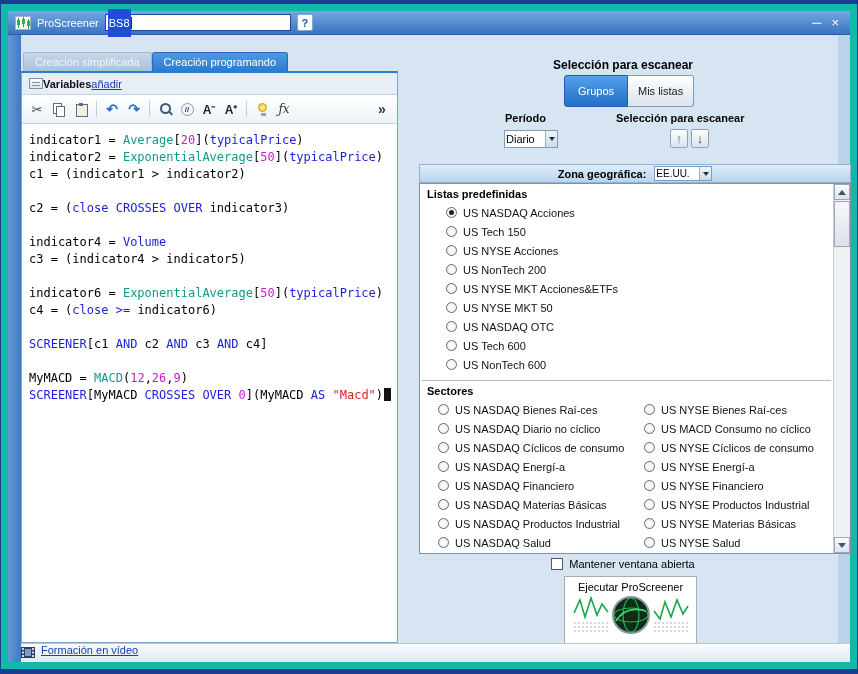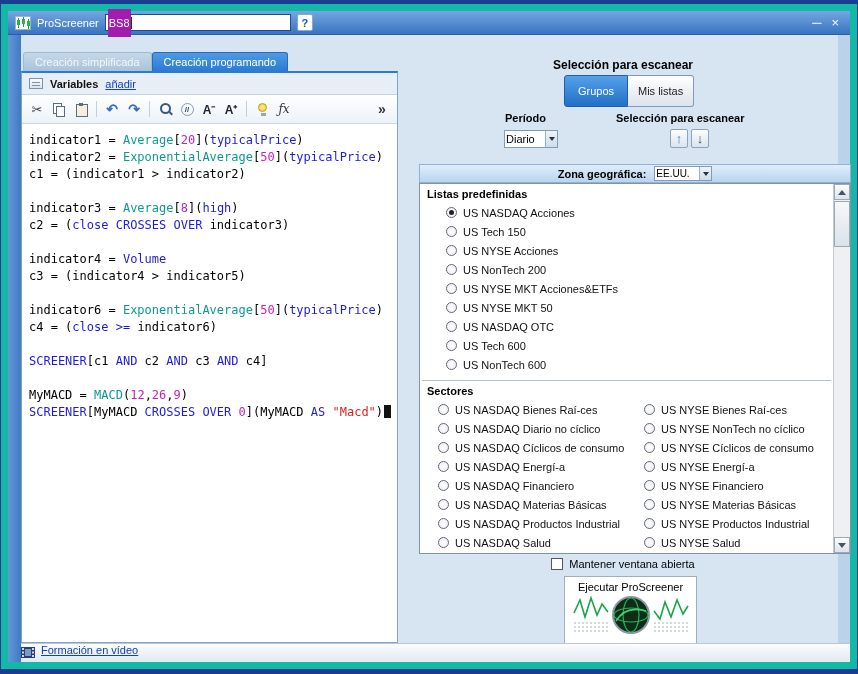--- a/index.html
+++ b/index.html
@@ -5,42 +5,42 @@
   *{margin:0;padding:0;box-sizing:border-box;}
   body{font-family:"Liberation Sans",sans-serif;background:#1c3c92;}
   .desktop{position:relative;width:858px;height:674px;background:#1c3c92;overflow:hidden;}
   .window{position:absolute;left:1px;top:4px;width:856px;height:665px;background:#d7e5f3;border:7px solid #14b8a6;}
 
   
   .titlebar{position:absolute;left:0;top:0;right:0;height:24px;background:linear-gradient(#74a7e0,#3a74c0);display:flex;align-items:center;padding:0 7px;gap:6px;border-bottom:1px solid #2a5ea8;}
   .title-icon{width:16px;height:14px;flex:none;display:flex;}
   .title-text{color:#fff;font-size:11px;}
   .title-input{width:186px;height:17px;background:#fff;border:1px solid #1e4f96;display:flex;align-items:center;padding:0 2px;font-size:11px;}
-  .title-input .sel{background:#a21caf;color:#fff;padding:8px 1px;}
+  .title-input .sel{background:#1d4ed8;color:#fff;padding:8px 1px;}
   .caret-line{width:1px;height:12px;background:#333;}
   .help-btn{width:16px;height:17px;background:#fff;border:1px solid #8aa8c8;border-radius:2px;color:#2255bb;font-weight:bold;font-size:11px;display:flex;align-items:center;justify-content:center;flex:none;}
   .win-controls{margin-left:auto;display:flex;gap:10px;padding-right:4px;}
   .win-btn{color:#fff;font-size:13px;line-height:1;}
 
   
   .frame-left{position:absolute;left:0;top:24px;bottom:0;width:13px;background:linear-gradient(to right,#6398d6,#3f7ac4);}
   .right-strip{position:absolute;right:0;top:24px;bottom:19px;width:12px;background:#bad3eb;}
   .strip-btn{position:absolute;left:1px;width:10px;height:11px;background:linear-gradient(#5b93d8,#2f66b4);border:1px solid #24539a;border-radius:2px;}
   .strip-btn::after{content:"";position:absolute;left:1px;top:3px;border-left:3px solid transparent;border-right:3px solid transparent;}
   .strip-btn.up::after{border-bottom:4px solid #fff;}
   .strip-btn.down::after{border-top:4px solid #fff;}
 
   
   .left-panel{position:absolute;left:13px;top:40px;width:377px;bottom:19px;display:flex;flex-direction:column;}
   .tabs-row{height:20px;display:flex;align-items:flex-end;gap:0;padding-left:2px;flex:none;}
   .tab{height:19px;line-height:19px;padding:0 11px;font-size:11px;border-radius:3px 3px 0 0;}
   .tab.inactive{background:linear-gradient(#c6d8e8,#a9c3da);color:#f2f7fc;border:1px solid #9fbbd4;border-bottom:none;}
   .tab.active{background:linear-gradient(#4e9ae6,#2a7cd0);color:#fff;border:1px solid #2a6ab8;border-bottom:none;}
   .editor-frame{flex:1;background:#fff;border:1px solid #7fa6c8;border-top:2px solid #2a7cd0;display:flex;flex-direction:column;overflow:hidden;}
-  .vars-row{height:22px;background:#e7eef6;border-bottom:1px solid #c2d3e2;display:flex;align-items:center;gap:7px;padding:0 7px;flex:none;}
+  .vars-row{height:22px;background:#e7eef6;border-bottom:1px solid #c2d3e2;display:flex;align-items:center;padding:0 7px;flex:none;}
   .vars-icon{width:14px;height:11px;border:1px solid #7a92aa;background:linear-gradient(#fdfdfd,#dce4ec);position:relative;}
   .vars-icon::before{content:"";position:absolute;left:2px;right:2px;top:3px;height:1px;background:#7a92aa;box-shadow:0 3px 0 #7a92aa;}
   .vars-label{font-size:11px;font-weight:bold;color:#111;}
   .add-link{font-size:11px;color:#1540b8;text-decoration:underline;cursor:pointer;}
   .toolbar{height:29px;background:linear-gradient(#ffffff,#ecf2f8);border-bottom:1px solid #c9d6e4;display:flex;align-items:center;padding:0 5px;gap:2px;flex:none;}
   .tb-icon{width:20px;height:20px;display:flex;align-items:center;justify-content:center;flex:none;}
   .sep{width:1px;height:16px;background:#c2cfdc;margin:0 3px;flex:none;}
   .g{font-size:13px;color:#445;}
   .g-blue{font-size:14px;font-weight:bold;color:#2f6fc8;}
   .g-a{font-size:12px;font-weight:bold;color:#223;}
@@ -209,21 +209,20 @@
             </div>
           <div class="tb-icon tb-expand">
               <span class="g-exp">»</span>
             </div>
         </div>
         <div class="code-area">
             <div class="code-line"><span class="tok-d">indicator1 = </span><span class="tok-f">Average</span><span class="tok-d">[</span><span class="tok-n">20</span><span class="tok-d">]</span><span class="tok-d">(</span><span class="tok-k">typicalPrice</span><span class="tok-d">)</span></div>
             <div class="code-line"><span class="tok-d">indicator2 = </span><span class="tok-f">ExponentialAverage</span><span class="tok-d">[</span><span class="tok-n">50</span><span class="tok-d">]</span><span class="tok-d">(</span><span class="tok-k">typicalPrice</span><span class="tok-d">)</span></div>
             <div class="code-line"><span class="tok-d">c1 = (indicator1 &gt; indicator2)</span></div>
             <div class="code-line">&nbsp;</div>
-            <div class="code-line"><span class="tok-d">indicator3 = </span><span class="tok-f">Average</span><span class="tok-d">[</span><span class="tok-n">8</span><span class="tok-d">]</span><span class="tok-d">(</span><span class="tok-k">high</span><span class="tok-d">)</span></div>
             <div class="code-line"><span class="tok-d">c2 = (</span><span class="tok-k">close</span><span class="tok-d"> </span><span class="tok-k">CROSSES OVER</span><span class="tok-d"> indicator3)</span></div>
             <div class="code-line">&nbsp;</div>
             <div class="code-line"><span class="tok-d">indicator4 = </span><span class="tok-k">Volume</span></div>
             <div class="code-line"><span class="tok-d">c3 = (indicator4 &gt; indicator5)</span></div>
             <div class="code-line">&nbsp;</div>
             <div class="code-line"><span class="tok-d">indicator6 = </span><span class="tok-f">ExponentialAverage</span><span class="tok-d">[</span><span class="tok-n">50</span><span class="tok-d">]</span><span class="tok-d">(</span><span class="tok-k">typicalPrice</span><span class="tok-d">)</span></div>
             <div class="code-line"><span class="tok-d">c4 = (</span><span class="tok-k">close</span><span class="tok-d"> </span><span class="tok-k">&gt;=</span><span class="tok-d"> indicator6)</span></div>
             <div class="code-line">&nbsp;</div>
             <div class="code-line"><span class="tok-k">SCREENER</span><span class="tok-d">[c1 </span><span class="tok-k">AND</span><span class="tok-d"> c2 </span><span class="tok-k">AND</span><span class="tok-d"> c3 </span><span class="tok-k">AND</span><span class="tok-d"> c4]</span></div>
             <div class="code-line">&nbsp;</div>
@@ -334,41 +333,41 @@
                 <span class="radio-label">US NASDAQ Salud</span>
               </div>
             </div>
           <div class="sector-col" id="sectors-right">
               <div class="radio-row">
                 <span class="radio"></span>
                 <span class="radio-label">US NYSE Bienes Raí-ces</span>
               </div>
               <div class="radio-row">
                 <span class="radio"></span>
-                <span class="radio-label">US NYSE NonTech no cíclico</span>
+                <span class="radio-label">US MACD Consumo no cíclico</span>
               </div>
               <div class="radio-row">
                 <span class="radio"></span>
                 <span class="radio-label">US NYSE Cíclicos de consumo</span>
               </div>
               <div class="radio-row">
                 <span class="radio"></span>
                 <span class="radio-label">US NYSE Energí-a</span>
               </div>
               <div class="radio-row">
                 <span class="radio"></span>
                 <span class="radio-label">US NYSE Financiero</span>
               </div>
               <div class="radio-row">
                 <span class="radio"></span>
+                <span class="radio-label">US NYSE Productos Industrial</span>
+              </div>
+              <div class="radio-row">
+                <span class="radio"></span>
                 <span class="radio-label">US NYSE Materias Básicas</span>
-              </div>
-              <div class="radio-row">
-                <span class="radio"></span>
-                <span class="radio-label">US NYSE Productos Industrial</span>
               </div>
               <div class="radio-row">
                 <span class="radio"></span>
                 <span class="radio-label">US NYSE Salud</span>
               </div>
             </div>
         </div>
       </div>
       <div class="list-scrollbar">
         <div class="sb-btn sb-up">

